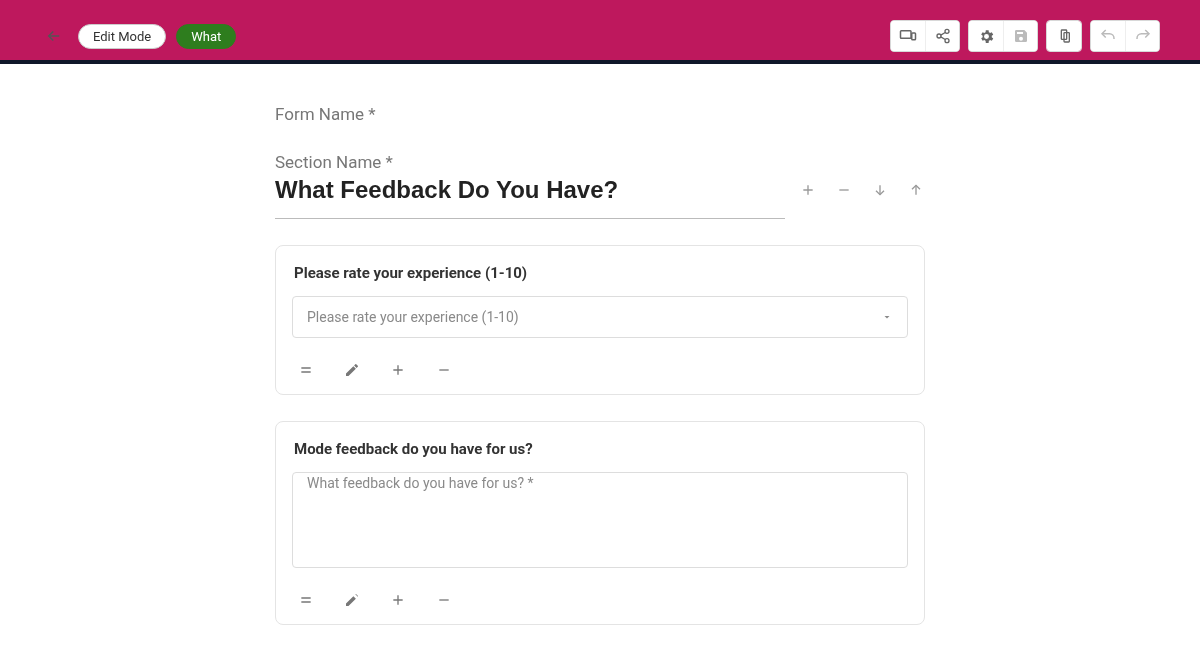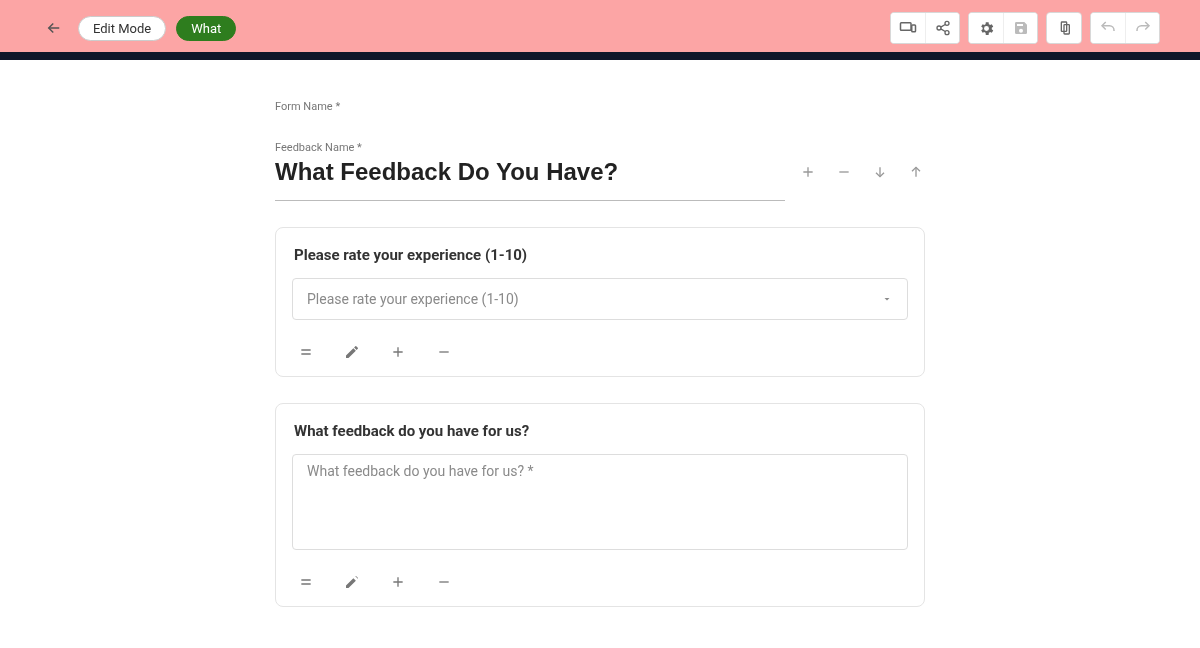--- a/index.html
+++ b/index.html
@@ -5,23 +5,23 @@
   * { box-sizing: border-box; margin: 0; padding: 0; }
   body {
     font-family: -apple-system, BlinkMacSystemFont, "Segoe UI", Roboto, Arial, sans-serif;
     background: #fff;
     color: #222;
   }
   .topbar {
     display: flex;
     align-items: center;
     justify-content: space-between;
-    padding: 12px 40px 8px 40px;
-    background: #fca5a5;
-    border-bottom: 8px solid #0f172a;
+    padding: 20px 40px 8px 40px;
+    background: #be185d;
+    border-bottom: 4px solid #0f172a;
   }
   .topbar-left { display: flex; align-items: center; gap: 10px; }
   .back-btn {
     width: 28px; height: 28px; display:flex; align-items:center; justify-content:center;
     cursor:pointer; color:#555;
   }
   .pill {
     border: 1px solid #ccc;
     background: #fff;
     border-radius: 14px;
@@ -42,21 +42,21 @@
   .icon-btn {
     width:34px; height:30px; display:flex; align-items:center; justify-content:center;
     cursor:pointer; color:#666; background:#fff;
   }
   .icon-btn + .icon-btn { border-left:1px solid #eee; }
   .main {
     width: 650px;
     margin: 40px auto 20px auto;
   }
   .field-label {
-    font-size: 11px;
+    font-size: 17px;
     color: #777;
     margin-bottom: 2px;
   }
   .title-input {
     width:100%;
     border:none;
     border-bottom:1px solid #bbb;
     font-size: 32px;
     font-weight: 800;
     color:#222;
@@ -100,21 +100,21 @@
     border-radius:4px;
     padding: 12px 14px;
     display:flex; align-items:center; justify-content:space-between;
     color:#8a8a8a;
     font-size:14px;
     cursor:pointer;
   }
   .textarea-box {
     border:1px solid #ddd;
     border-radius:4px;
-    padding:8px 14px;
+    padding:2px 14px;
     min-height:96px;
     color:#8a8a8a;
     font-size:14px;
   }
   .card-actions {
     display:flex; gap:26px; margin-top:22px; padding-left:4px; color:#777;
   }
   .card-actions .cact { cursor:pointer; width:20px; height:20px; display:flex; align-items:center; justify-content:center;}
   svg { display:block; }
 </style>
@@ -185,21 +185,21 @@
     </div>
   </div>
 </div>
 
 <div class="main">
 
   <div class="field-label">Form Name *</div>
 
   <div class="section-row">
     <div class="section-left">
-      <div class="field-label">Feedback Name *</div>
+      <div class="field-label">Section Name *</div>
       <input class="section-input" value="What Feedback Do You Have?" style="">
     </div>
     <div class="section-actions">
       <div class="act">
         <svg width="16" height="16" viewBox="0 0 24 24" fill="none" stroke="currentColor" stroke-width="2">
             <path d="M12 5v14M5 12h14"></path>
           </svg>
       </div>
       <div class="act">
         <svg width="16" height="16" viewBox="0 0 24 24" fill="none" stroke="currentColor" stroke-width="2">
@@ -249,21 +249,21 @@
       <div class="cact">
         <svg width="16" height="16" viewBox="0 0 24 24" fill="none" stroke="currentColor" stroke-width="2">
             <path d="M5 12h14"></path>
           </svg>
       </div>
     </div>
   </div>
 
   
   <div class="card">
-    <div class="card-title">What feedback do you have for us?</div>
+    <div class="card-title">Mode feedback do you have for us?</div>
     <div class="textarea-box">
       <span>What feedback do you have for us? *</span>
     </div>
     <div class="card-actions">
       <div class="cact">
         <svg width="16" height="16" viewBox="0 0 24 24" fill="none" stroke="currentColor" stroke-width="2">
             <path d="M5 9h14M5 15h14"></path>
           </svg>
       </div>
       <div class="cact">

